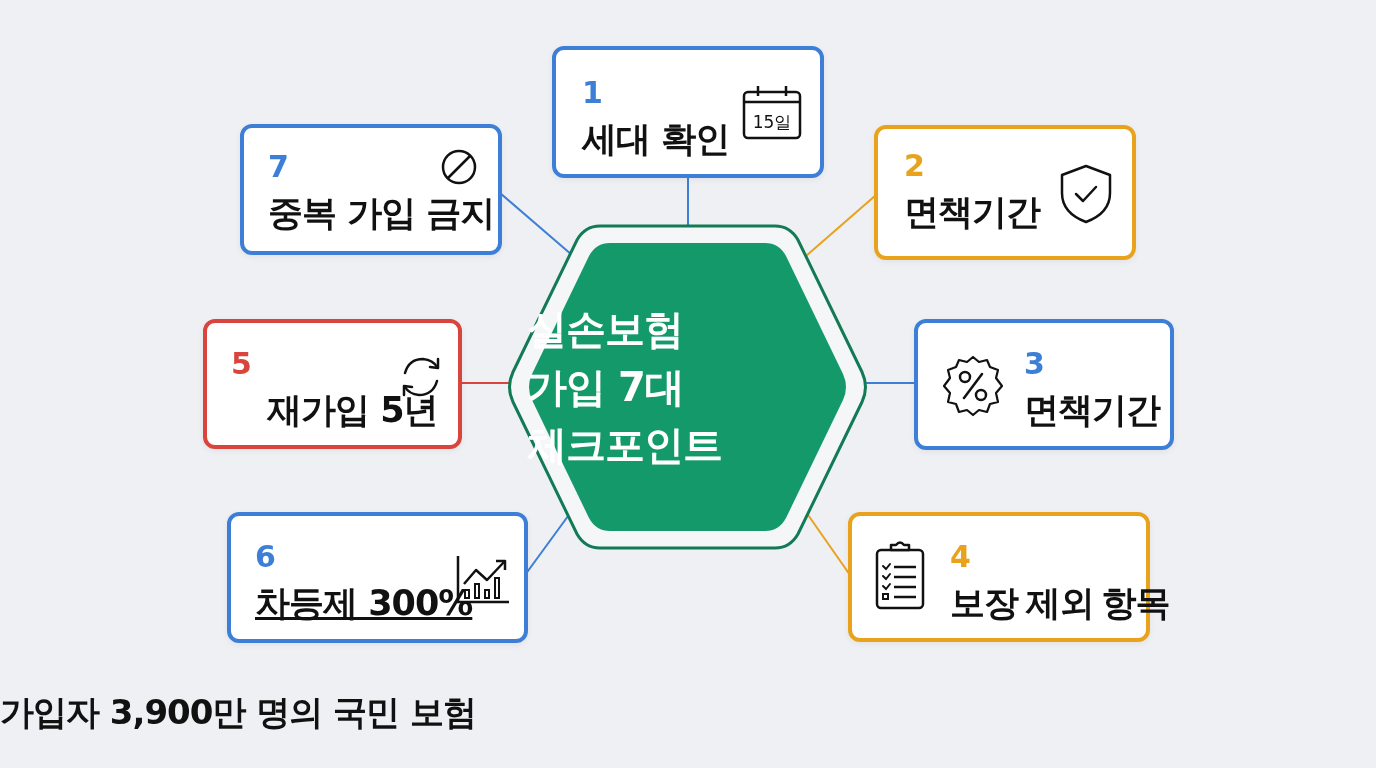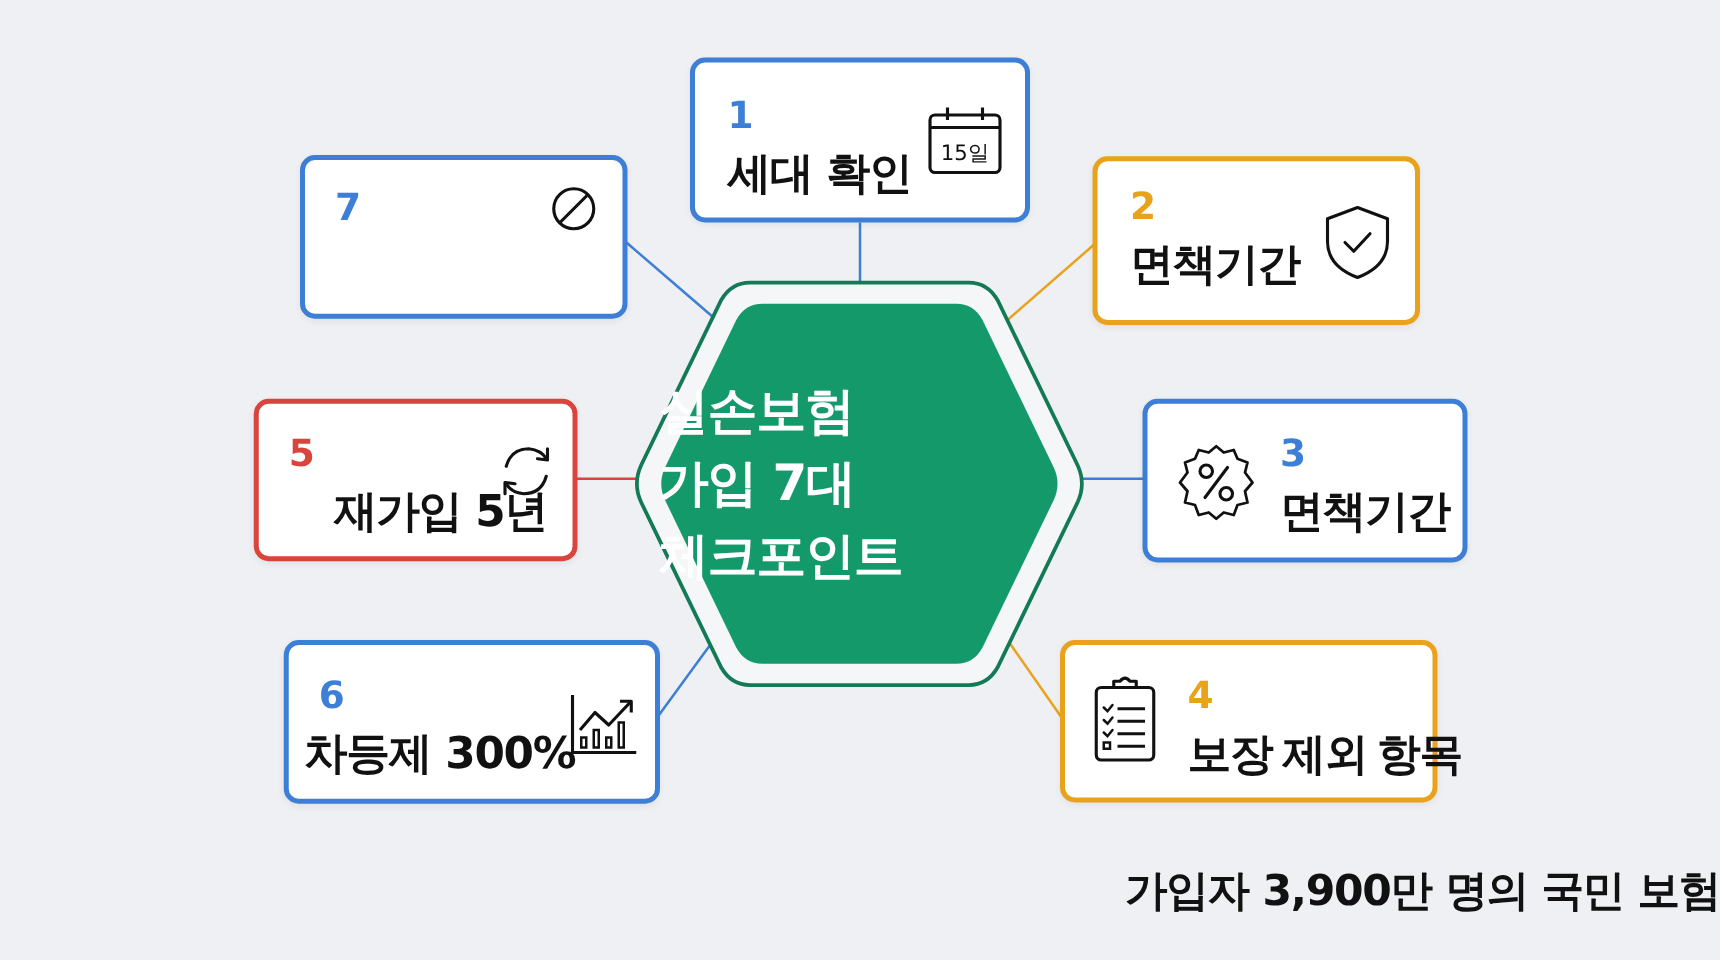--- a/index.html
+++ b/index.html
@@ -31,21 +31,21 @@
   }
   .icon { position: absolute; }
   .hex-wrap { position: absolute; left: 505px; top: 222px; width: 365px; height: 330px; }
   .hex-text {
     position: absolute; left: 527px; top: 300px; width: 322px;
     text-align: left; color: #ffffff; font-weight: bold; font-size: 40px;
     line-height: 58px; letter-spacing: -1px;
   }
   .hex-text div { display: block; }
   .footer {
-    position: absolute; left: 0; width: 1376px; top: 690px; text-align: right;
+    position: absolute; left: 0; width: 1376px; top: 690px; text-align: left;
     font-weight: bold; font-size: 34px; color: #111111; letter-spacing: -1px;
   }
 </style>
 </head>
 <body>
 
 <div class="canvas">
 
   <svg class="lines" width="1376" height="768">
     <line x1="688" y1="178" x2="688" y2="228" stroke="#3d7fd6" stroke-width="2"></line>
@@ -122,34 +122,35 @@
     <svg class="icon" width="48" height="48" viewBox="0 0 48 48" style="left:190px;top:30px;">
       <path d="M8 20 Q12 6 26 6 Q36 7 40 14" fill="none" stroke="#111" stroke-width="2.5" stroke-linecap="round"></path>
       <path d="M33 14 L41 15 L41 6" fill="none" stroke="#111" stroke-width="2.5" stroke-linecap="round" stroke-linejoin="round"></path>
       <path d="M40 28 Q36 42 22 42 Q12 41 8 34" fill="none" stroke="#111" stroke-width="2.5" stroke-linecap="round"></path>
       <path d="M15 34 L7 33 L7 42" fill="none" stroke="#111" stroke-width="2.5" stroke-linecap="round" stroke-linejoin="round"></path>
     </svg>
   </div>
 
   <div class="card blue" style="left:227px;top:512px;width:301px;height:131px;">
     <span class="num" style="left:24px;top:26px;">6</span>
-    <span class="label" style="left:12px;top:70px;">차등제 300%</span>
+    <span class="label" style="left:24px;top:70px;text-decoration:underline;">차등제 300%</span>
     <svg class="icon" width="56" height="52" viewBox="0 0 56 52" style="left:224px;top:38px;">
       <path d="M3 2 L3 48 L54 48" fill="none" stroke="#111" stroke-width="2.5"></path>
       <path d="M9 30 L21 16 L32 26 L49 8" fill="none" stroke="#111" stroke-width="2.5" stroke-linejoin="round"></path>
       <path d="M41 7 L50 7 L50 16" fill="none" stroke="#111" stroke-width="2.5" stroke-linejoin="round"></path>
       <rect x="10" y="36" width="4" height="8" fill="none" stroke="#111" stroke-width="2"></rect>
       <rect x="20" y="30" width="4" height="14" fill="none" stroke="#111" stroke-width="2"></rect>
       <rect x="30" y="36" width="4" height="8" fill="none" stroke="#111" stroke-width="2"></rect>
       <rect x="40" y="24" width="4" height="20" fill="none" stroke="#111" stroke-width="2"></rect>
     </svg>
   </div>
 
   <div class="card blue" style="left:240px;top:124px;width:262px;height:131px;">
     <span class="num" style="left:24px;top:24px;">7</span>
     <svg class="icon" width="38" height="38" viewBox="0 0 38 38" style="left:196px;top:20px;">
       <circle cx="19" cy="19" r="16" fill="none" stroke="#111" stroke-width="2.5"></circle>
       <line x1="8" y1="30" x2="30" y2="8" stroke="#111" stroke-width="2.5"></line>
     </svg>
+    <span class="label" style="left:24px;top:68px;">중복 가입 금지</span>
   </div>
 
   <div class="footer">가입자 3,900만 명의 국민 보험</div>
 </div>
 
 </body></html>

